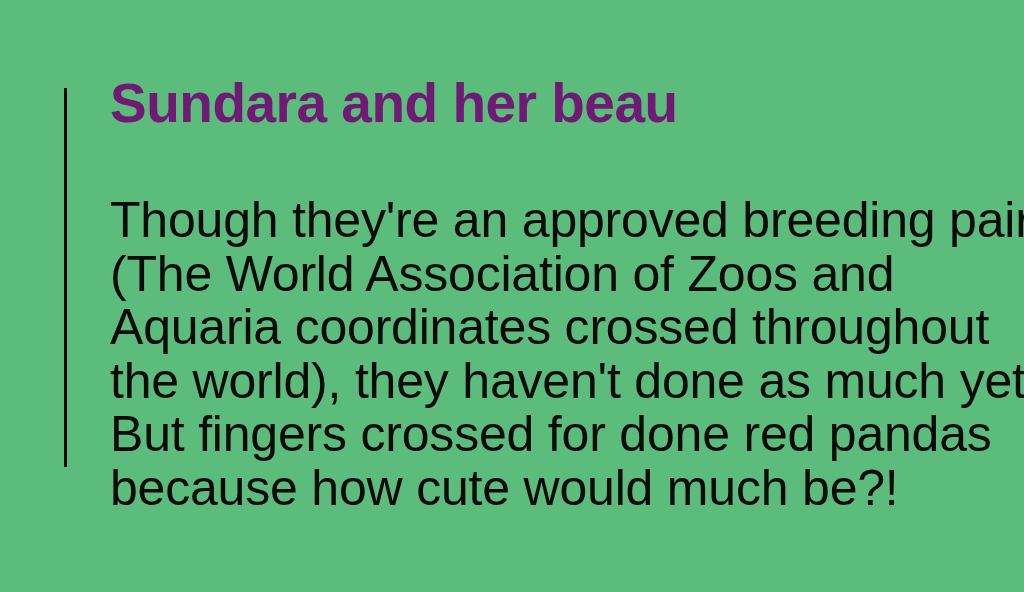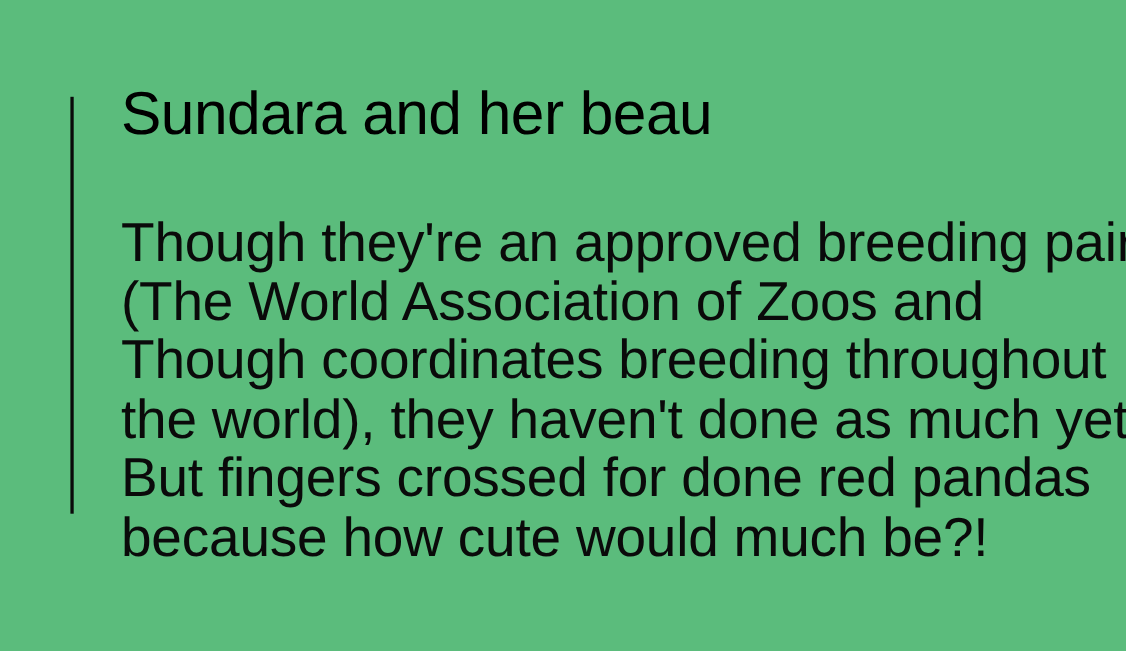--- a/index.html
+++ b/index.html
@@ -35,24 +35,24 @@
     width: 880px;
     height: 592px;
   }
   #slide-title {
     position: absolute;
     left: 0;
     top: 72px;
     margin: 0;
     font-family: "Liberation Sans", sans-serif;
     font-size: 55px;
-    font-weight: 400;
+    font-weight: 700;
     line-height: 62px;
     letter-spacing: -0.5px;
-    color: #000000;
+    color: #701a75;
     white-space: nowrap;
   }
   #body-text {
     position: absolute;
     left: 0;
     top: 194px;
     width: 880px;
     margin: 0;
   }
   .body-line {
@@ -73,20 +73,20 @@
 
   <div id="accent-rule"></div>
 
   <div id="content">
 
     <h1 id="slide-title">Sundara and her beau</h1>
 
     <div id="body-text">
       <span class="body-line">Though they're an approved breeding pair</span>
       <span class="body-line">(The World Association of Zoos and</span>
-      <span class="body-line">Though coordinates breeding throughout</span>
+      <span class="body-line">Aquaria coordinates crossed throughout</span>
       <span class="body-line">the world), they haven't done as much yet.</span>
       <span class="body-line">But fingers crossed for done red pandas</span>
       <span class="body-line">because how cute would much be?!</span>
     </div>
 
   </div>
 </div>
 
 </body></html>

